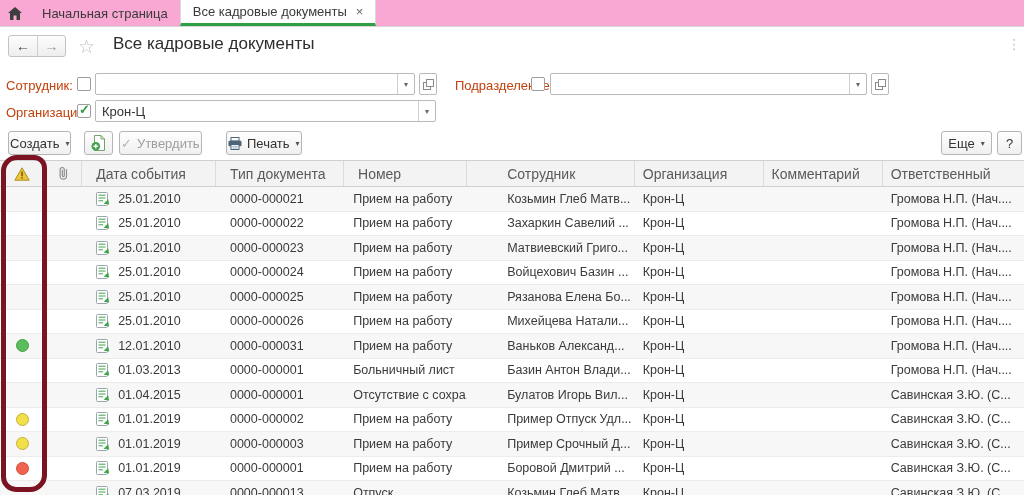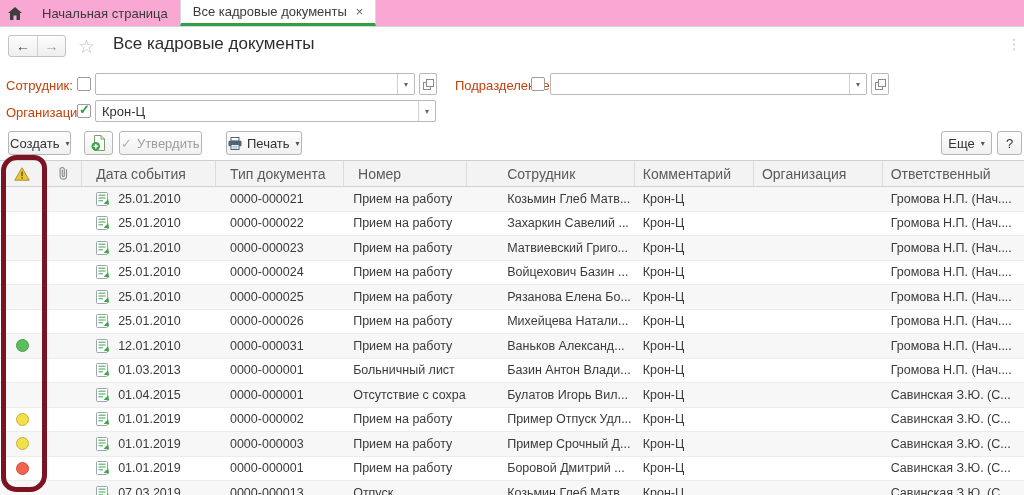--- a/index.html
+++ b/index.html
@@ -194,22 +194,22 @@
       </div>
       <div class="hcell c1" style="justify-content:center;">
         <svg width="13" height="15" viewBox="0 0 13 15">
           <path d="M9.5 3.5 V10 a3.2 3.2 0 0 1 -6.4 0 V3.6 a2.1 2.1 0 0 1 4.2 0 V9.6 a1 1 0 0 1 -2 0 V4" fill="none" stroke="#8f8f8f" stroke-width="1.2" stroke-linecap="round"></path>
         </svg>
       </div>
       <div class="hcell c2">Дата события</div>
       <div class="hcell c4">Тип документа</div>
       <div class="hcell c3">Номер</div>
       <div class="hcell c5">Сотрудник</div>
+      <div class="hcell c6">Организация</div>
       <div class="hcell c7">Комментарий</div>
-      <div class="hcell c6">Организация</div>
       <div class="hcell c8">Ответственный</div>
     </div>
     <div class="gbody" id="gbody">
   <div class="trow stripe">
     <div class="cell c0"></div>
     <div class="cell c1"></div>
     <div class="cell c2">
       <svg width="15" height="14" viewBox="0 0 15 14" style="flex:none;">
         <rect x="0.5" y="0.5" width="11" height="13" rx="1" fill="#fff" stroke="#9aa5ad"></rect>
         <line x1="2.5" y1="3.2" x2="9.5" y2="3.2" stroke="#3fa34d"></line>

